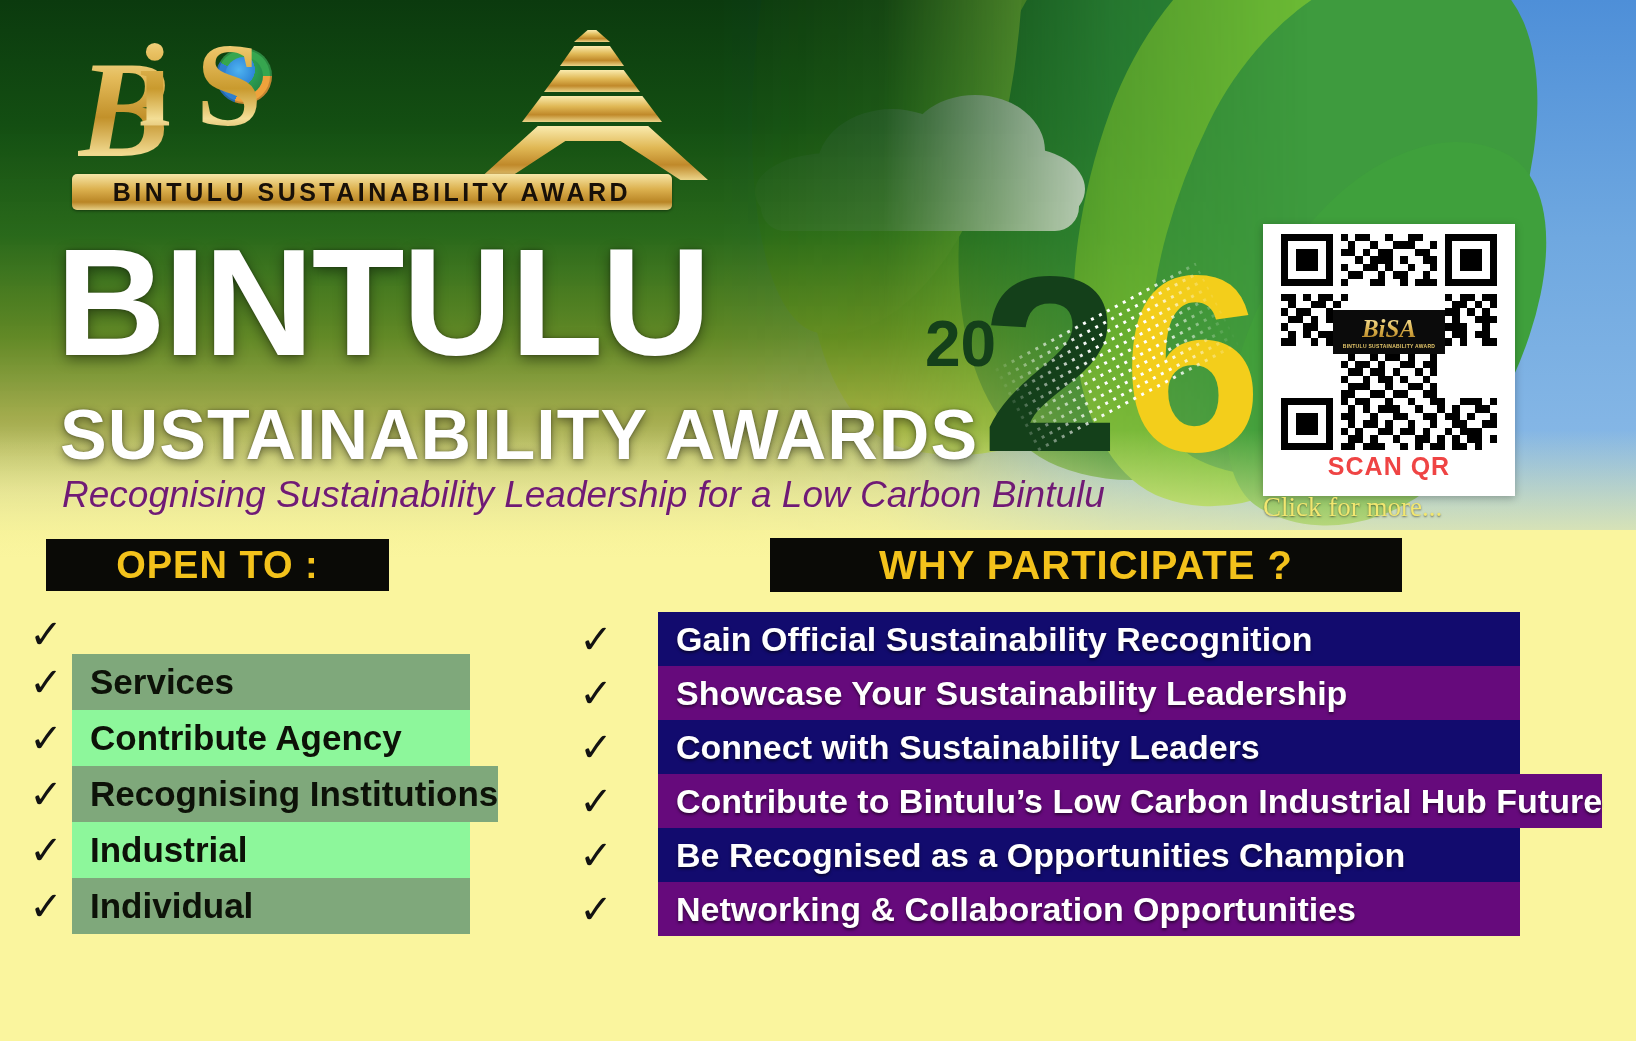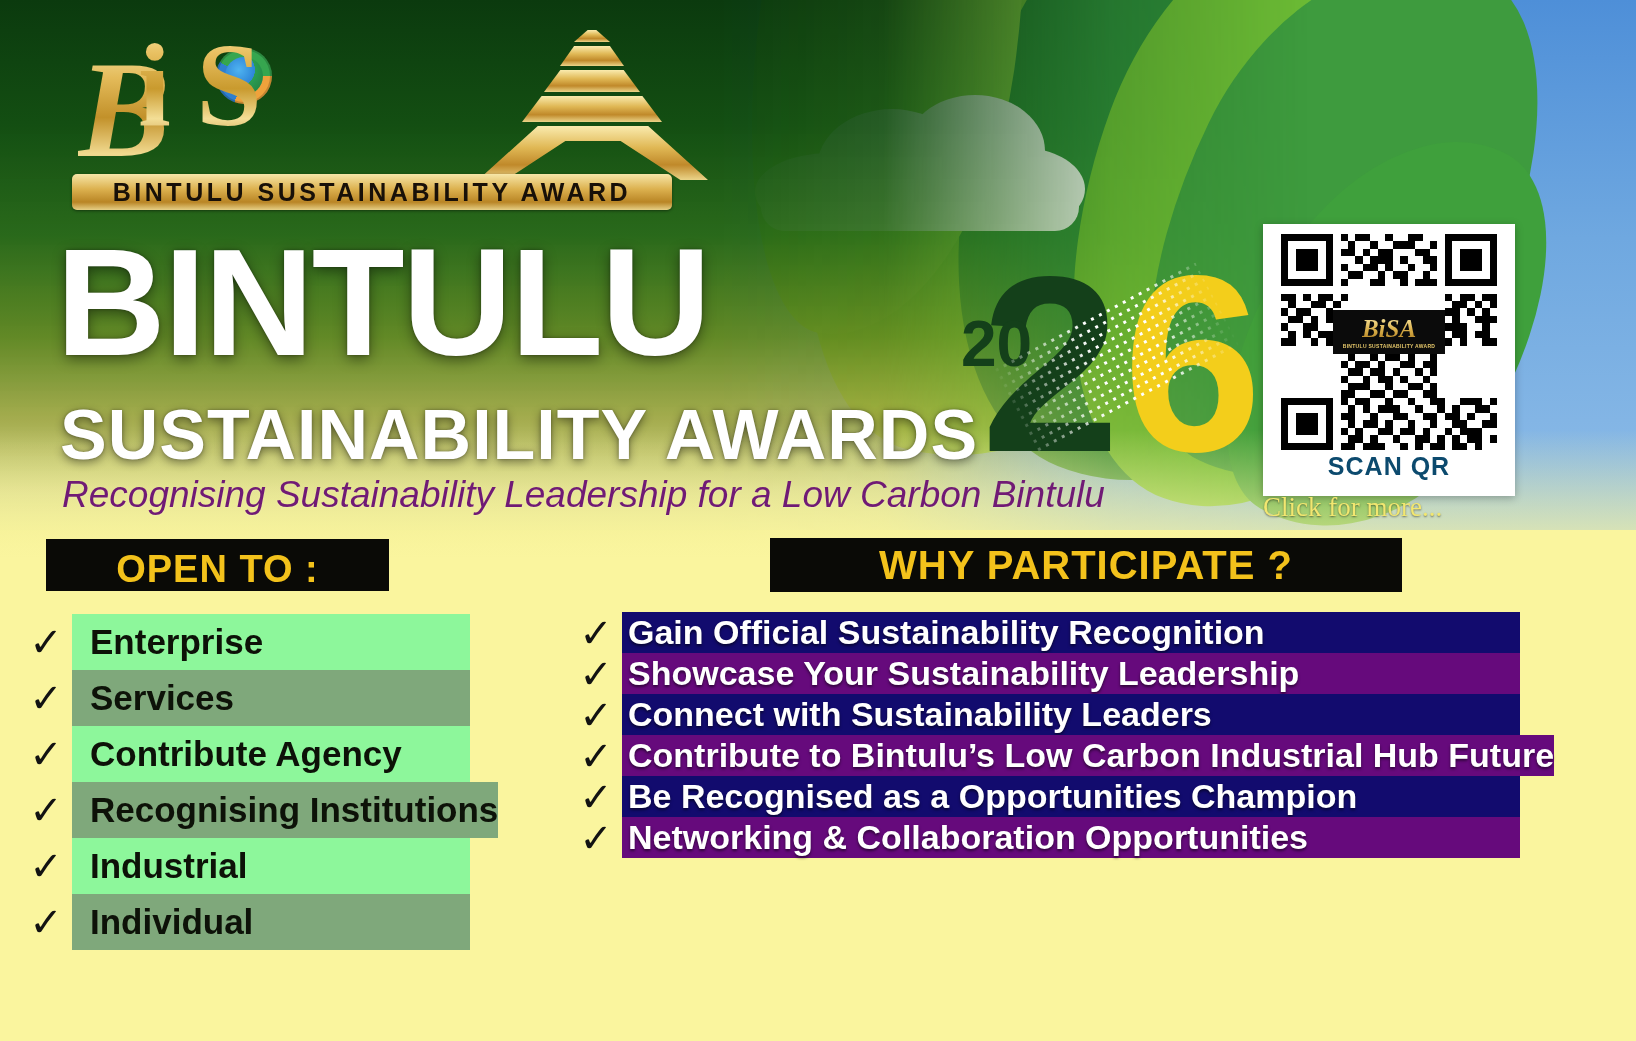--- a/index.html
+++ b/index.html
@@ -111,21 +111,21 @@
   .title-tag{
     position:absolute;left:62px;top:476px;
     font-family:"Liberation Sans",sans-serif;font-style:italic;font-weight:normal;
     font-size:37px;line-height:1;color:#701a75;letter-spacing:0px;
     text-shadow:0 1px 2px rgba(255,255,255,.18);
   }
 
   
   .year{position:absolute;left:905px;top:240px;width:300px;height:250px;}
   .yr-20{position:absolute;left:20px;top:72px;font-family:"Liberation Sans",sans-serif;
-    font-weight:bold;font-size:64px;color:#14401A;line-height:1;margin-left:36px;}
+    font-weight:bold;font-size:64px;color:#14401A;line-height:1;}
   .yr-2{position:absolute;left:76px;top:0px;font-family:"Liberation Sans",sans-serif;
     font-weight:bold;font-size:250px;line-height:1;color:#14401A;}
   .yr-6{position:absolute;left:218px;top:0px;font-family:"Liberation Sans",sans-serif;
     font-weight:bold;font-size:250px;line-height:1;color:#F3CE1B;}
   .yr-swipe{
     position:absolute;left:96px;top:68px;width:230px;height:100px;
     transform:rotate(-28deg);
     background-image:radial-gradient(circle,#FFFFFF 1.6px,transparent 1.8px);
     background-size:9px 9px;
     -webkit-mask-image:linear-gradient(100deg,rgba(0,0,0,0) 0%,rgba(0,0,0,.35) 12%,#000 42%,#000 68%,rgba(0,0,0,.2) 92%,rgba(0,0,0,0) 100%);
@@ -137,48 +137,48 @@
     box-shadow:0 2px 8px rgba(0,0,0,.28);}
   .qr-canvas{position:absolute;left:18px;top:10px;width:216px;height:216px;}
   .qr-logo{position:absolute;left:calc(50% - 56px);top:86px;width:112px;height:44px;
     background:#0B0B0B;display:flex;flex-direction:column;align-items:center;justify-content:center;}
   .qr-logo .qlt{font-family:"Liberation Serif",serif;font-style:italic;font-weight:bold;font-size:25px;
     background:linear-gradient(180deg,#FBE9A6 0%,#D9AF4A 55%,#B07F22 100%);
     -webkit-background-clip:text;background-clip:text;color:transparent;line-height:1;}
   .qr-logo .qlb{font-family:"Liberation Sans",sans-serif;font-weight:bold;font-size:5px;
     letter-spacing:.3px;color:#E6C86B;margin-top:2px;white-space:nowrap;}
   .qr-caption{position:absolute;left:0;top:228px;width:252px;text-align:center;
-    font-family:"Liberation Sans",sans-serif;font-weight:bold;font-size:25px;color:#0c4a6e;letter-spacing:1px;}
+    font-family:"Liberation Sans",sans-serif;font-weight:bold;font-size:25px;color:#ef4444;letter-spacing:1px;}
   .qr-click{position:absolute;left:1263px;top:492px;width:252px;text-align:left;
     font-family:"Liberation Serif",serif;font-size:27px;color:#F2E770;
     text-shadow:0 1px 2px rgba(0,0,0,.5);}
 
   
   .hdr{position:absolute;background:#0A0A06;display:flex;align-items:center;justify-content:center;}
   .hdr span{font-family:"Liberation Sans",sans-serif;font-weight:bold;color:#F3C21B;letter-spacing:1px;}
-  .hdr-open{left:46px;top:539px;width:343px;height:52px;align-items:flex-end;}
+  .hdr-open{left:46px;top:539px;width:343px;height:52px;}
   .hdr-open span{font-size:38px;}
   .hdr-why{left:770px;top:538px;width:632px;height:54px;}
   .hdr-why span{font-size:40px;}
 
   
   .list{position:absolute;}
   .list-open{left:20px;top:614px;width:450px;}
   .list-why{left:570px;top:612px;width:950px;}
   .row{display:flex;align-items:stretch;}
   .tick{width:52px;flex:0 0 52px;display:flex;align-items:center;justify-content:center;
     font-size:40px;line-height:1;color:#121212;font-family:"DejaVu Sans",sans-serif;}
   .why .tick{color:#121212;}
   .bar{flex:1;display:flex;align-items:center;}
   .bar span{font-family:"Liberation Sans",sans-serif;font-weight:bold;white-space:nowrap;}
   .open .bar{height:56px;padding-left:18px;}
   .open .bar span{font-size:35px;color:#0D1208;}
   .open .row:nth-child(odd) .bar{background:#8DF79B;}
   .open .row:nth-child(even) .bar{background:#7FA87B;}
-  .why .bar{height:41px;padding-left:6px;}
+  .why .bar{height:54px;padding-left:18px;margin-left:36px;}
   .why .bar span{font-size:34px;color:#FFFFFF;text-shadow:0 2px 3px rgba(0,0,0,.55);}
   .why .row:nth-child(odd) .bar{background:#120B6E;}
   .why .row:nth-child(even) .bar{background:#660A7C;}
 </style>
 </head>
 <body>
 
 <div id="poster">
 
   <div class="bg-sky"></div>
@@ -409,23 +409,20 @@
     <div class="qr-caption">SCAN QR</div>
   </div>
   <div class="qr-click">Click for more...</div>
 
   <div class="hdr hdr-open">
     <span>OPEN TO :</span>
   </div>
   <div class="list list-open open">
     <div class="row">
       <div class="tick">✓</div>
-      <div class="bar">
-          <span>Enterprise</span>
-        </div>
     </div>
     <div class="row">
       <div class="tick">✓</div>
       <div class="bar">
           <span>Services</span>
         </div>
     </div>
     <div class="row">
       <div class="tick">✓</div>
       <div class="bar">

